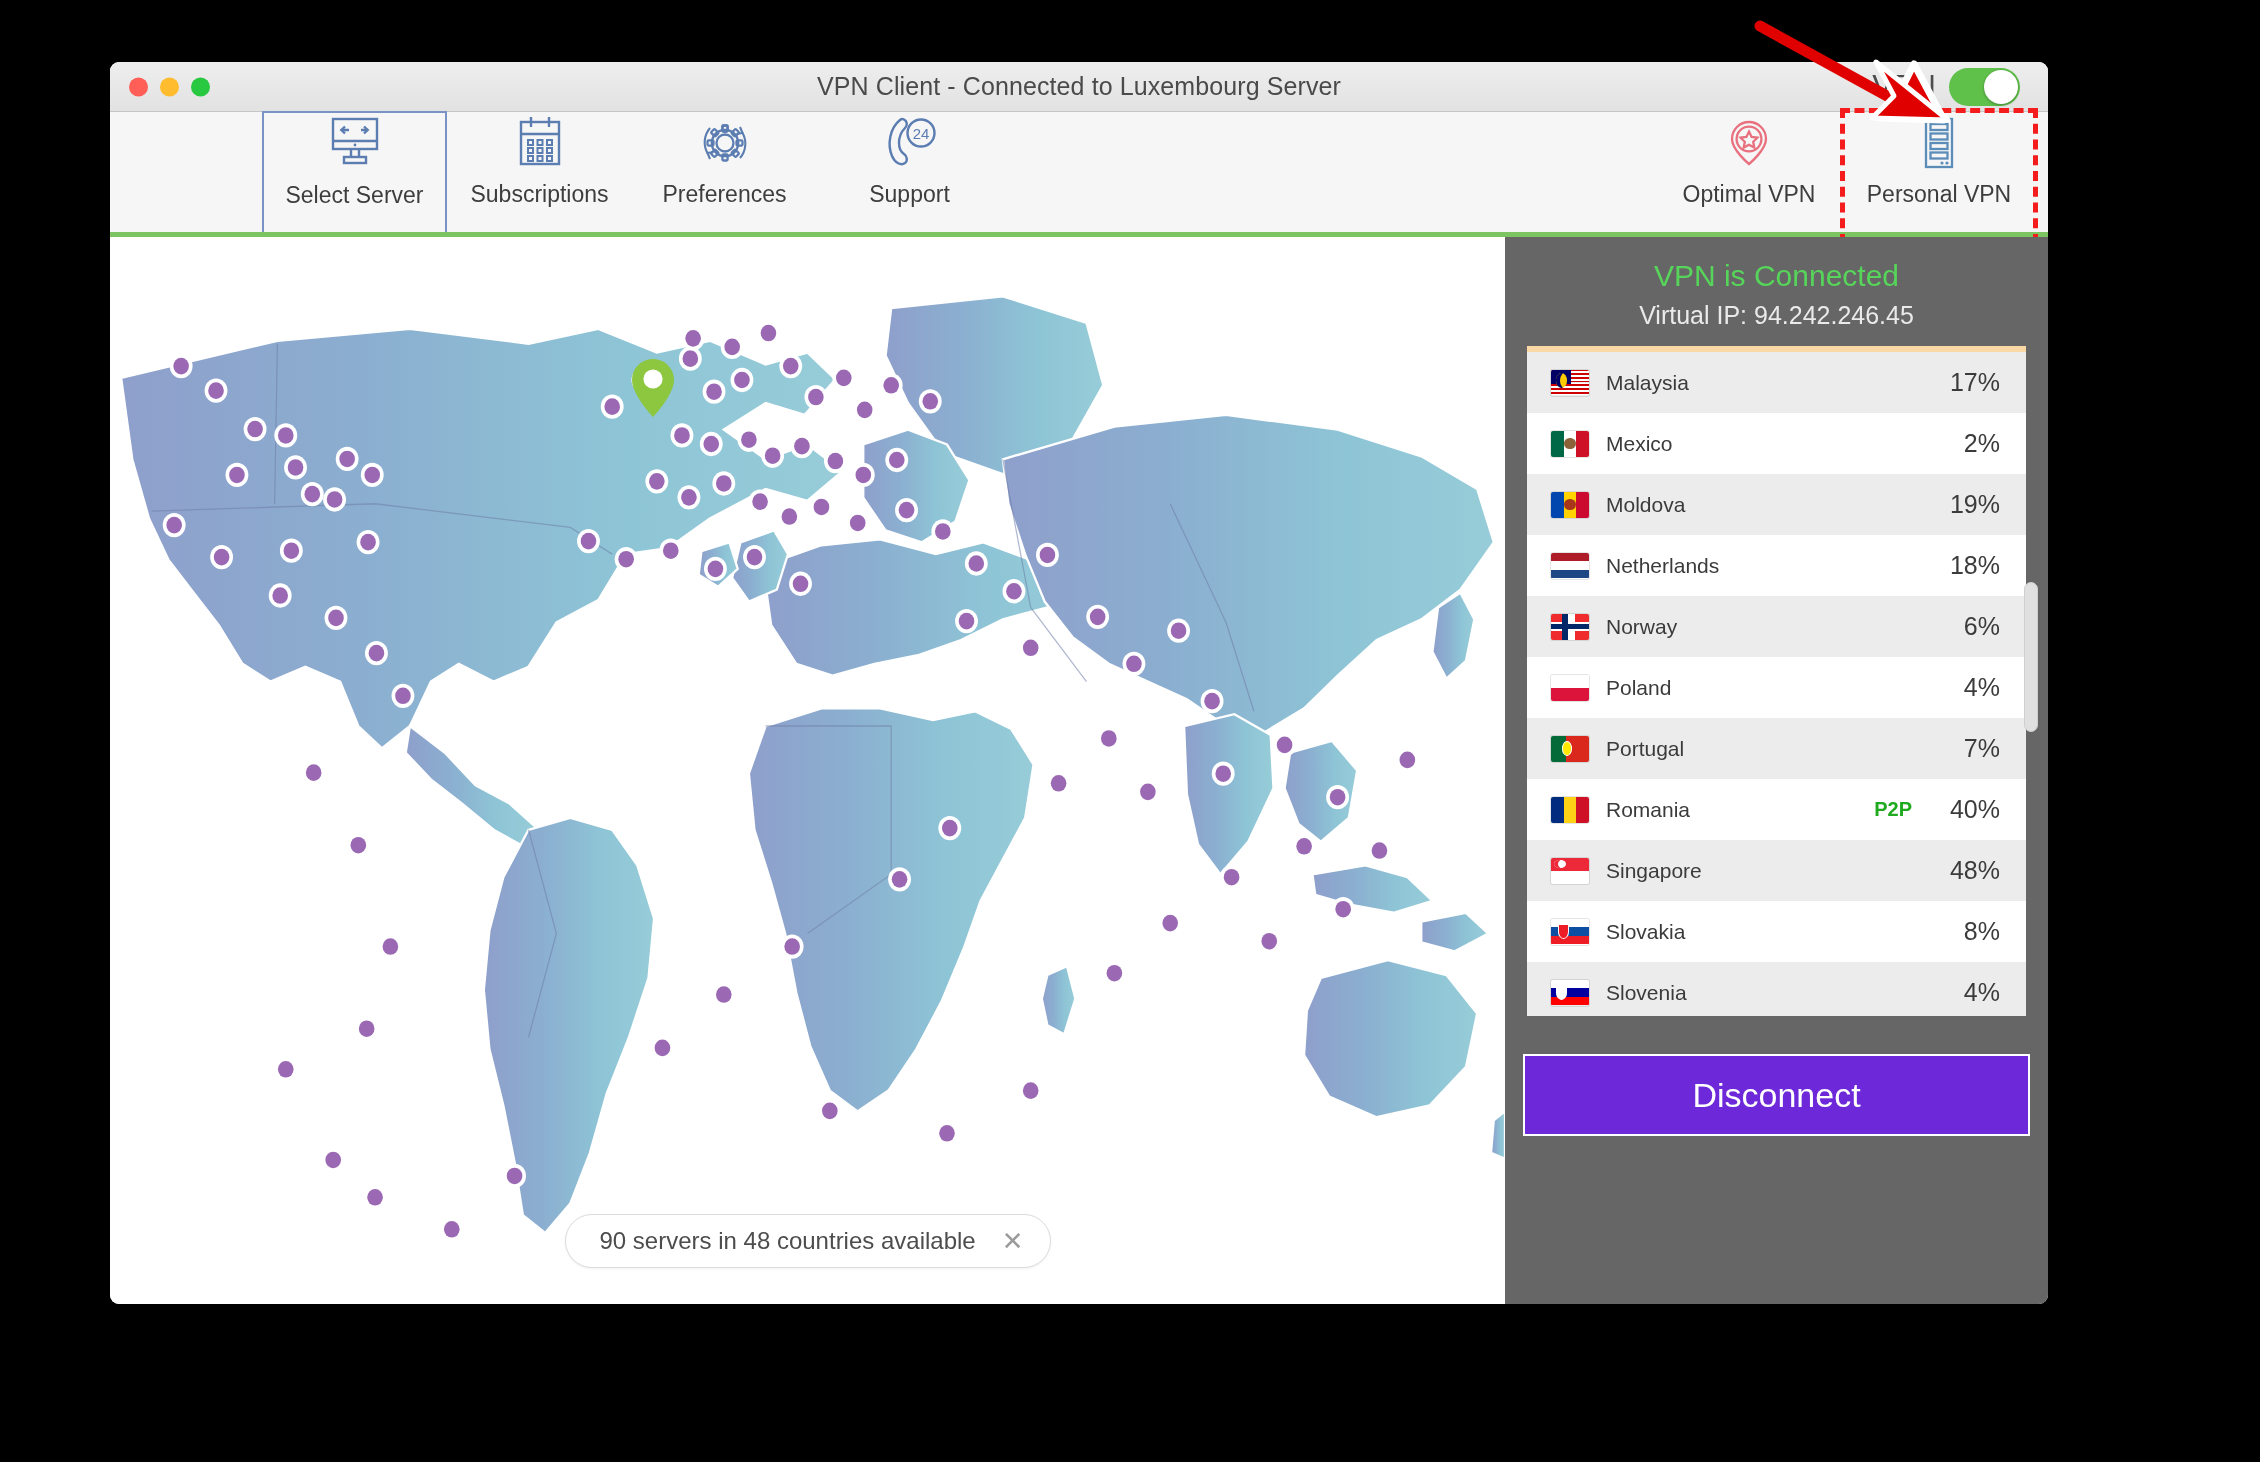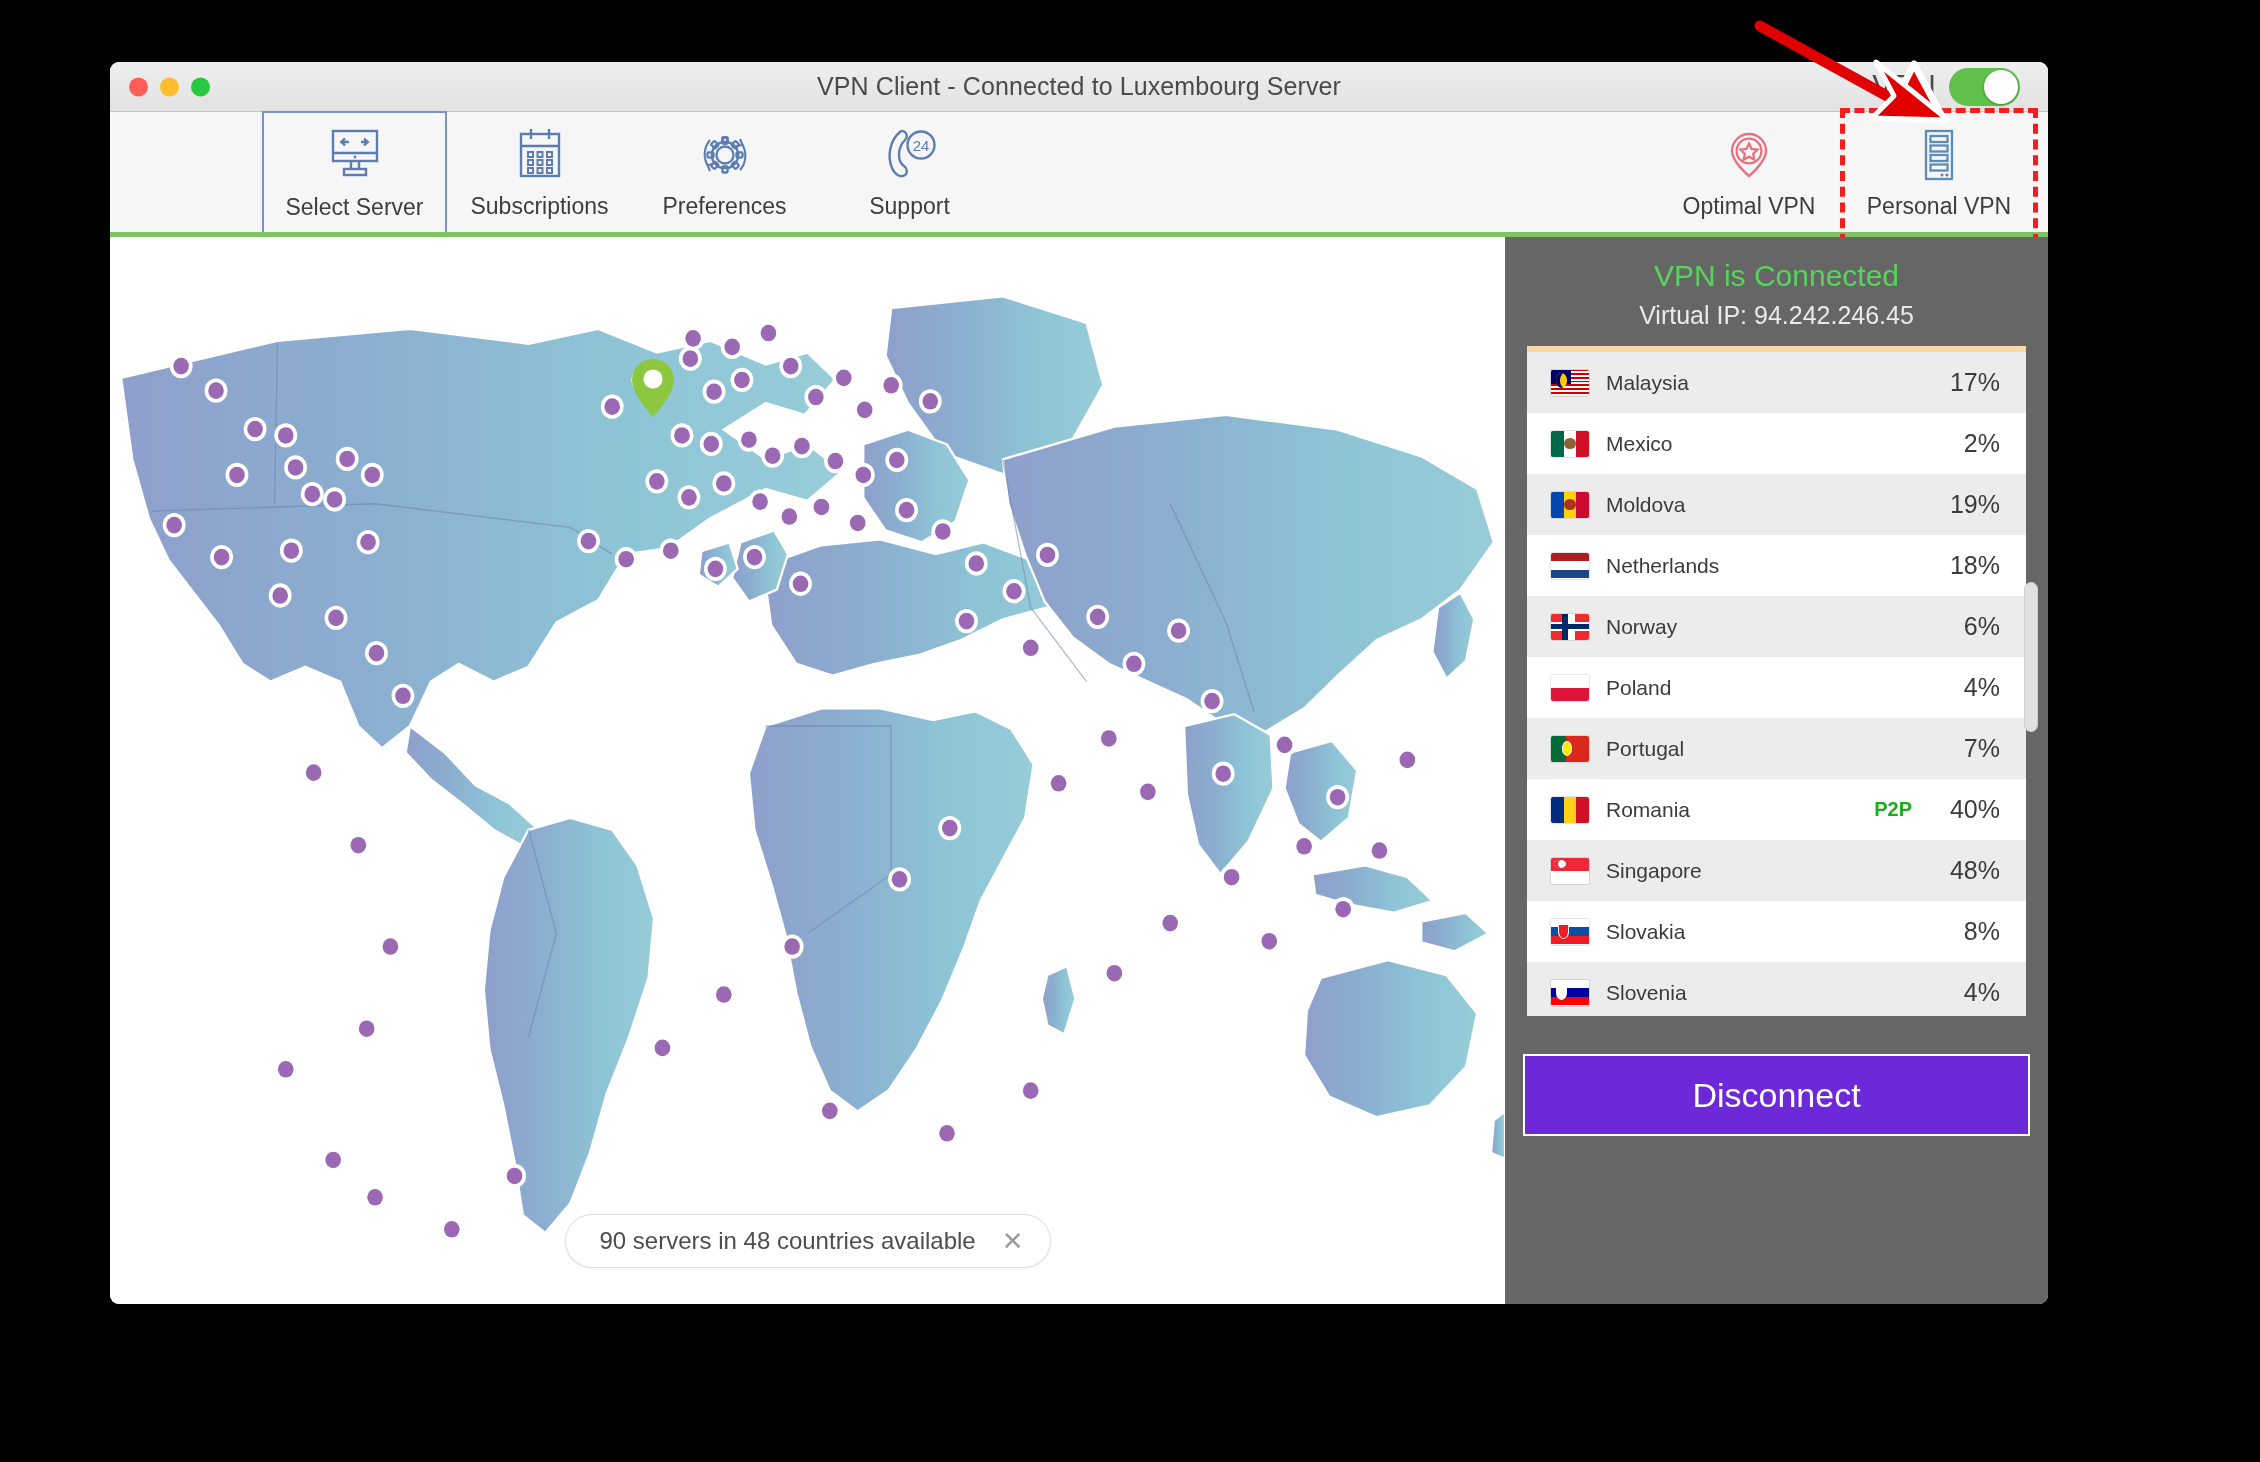--- a/index.html
+++ b/index.html
@@ -66,21 +66,21 @@
     height: 125px; flex: 0 0 125px;
     background: #f6f6f6;
     border-bottom: 5px solid #7dc563;
     position: relative;
     display: flex; align-items: stretch;
   }
   .tb-group { display: flex; align-items: stretch; }
   .tb-item {
     width: 185px;
     display: flex; flex-direction: column;
-    align-items: center; justify-content: center;
+    align-items: center; 
     gap: 7px; cursor: pointer;
     position: relative;
   }
   .tb-item.active {
     border-left: 2px solid #7b93c4;
     border-right: 2px solid #7b93c4;
     border-top: 2px solid #7b93c4;
     margin-top: -1px;
   }
   .tb-icon { height: 62px; display: flex; align-items: center; justify-content: center; }

